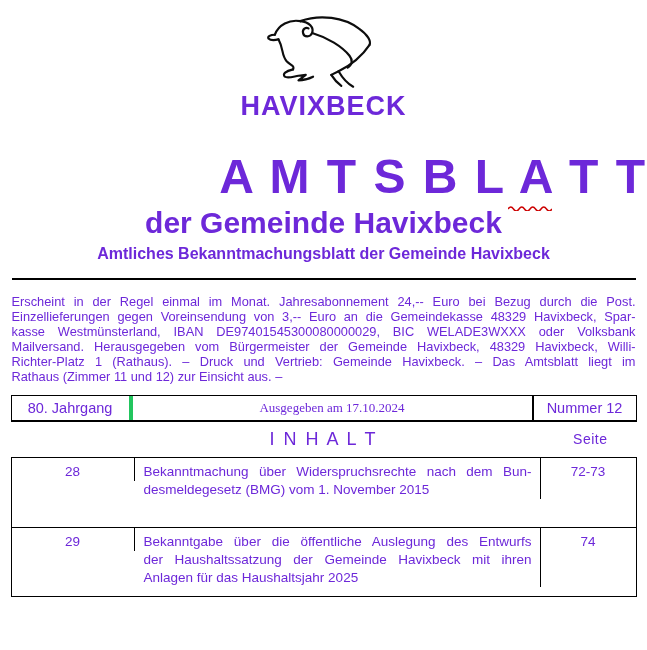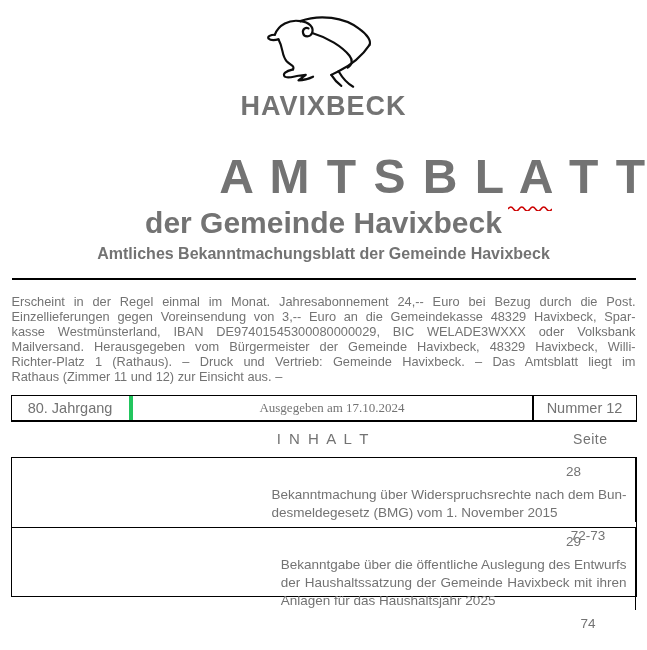--- a/index.html
+++ b/index.html
@@ -2,21 +2,21 @@
 <html><head>
 <meta charset="utf-8">
 <style>
   html,body{margin:0;padding:0;background:#e8e8e8;}
   .page{
     position:relative;
     width:647px;height:650px;
     margin:0 auto;
     background:#ffffff;
     font-family:"Liberation Sans", sans-serif;
-    color:#737373;
+    color:#6d28d9;
     overflow:hidden;
   }
   .content{width:624px;margin:0 auto;}
 
   
   .logo-wrap{padding-top:12px;text-align:center;}
   .logo-bird{display:block;margin:0 auto;width:150px;height:82px;}
   .logo-text{
     font-size:27px;font-weight:bold;letter-spacing:1px;
     line-height:28px;margin-top:-2px;text-align:center;
@@ -57,26 +57,26 @@
   .issue-mid{flex:1;border-left:4px solid #22c55e;border-right:2px solid #000;font-size:13px;font-family:Liberation Serif, serif;}
   .issue-right{width:102px;}
 
   
   .contents-heading{margin-top:13px;text-align:center;}
   .contents-heading span{
     display:inline-block;font-size:16.5px;font-weight:bold;
     border-bottom:2px solid #000;padding-bottom:2px;
   }
   .index-row{position:relative;margin-top:8px;height:18px;}
-  .index-label{text-align:center;font-size:15px;letter-spacing:2px;line-height:18px;}
+  .index-label{text-align:center;font-size:18px;letter-spacing:2px;line-height:18px;}
   .page-label{position:absolute;right:28px;top:0;font-size:14px;line-height:18px;letter-spacing:0.5px;}
 
   
   .ctable{margin-top:9px;border:1px solid #000;}
-  .crow{display:flex;align-items:flex-end;flex-direction:column;}
+  .crow{display:flex;align-items:flex-start;}
   .crow + .crow{border-top:1px solid #000;}
   .cell{font-size:13.5px;line-height:18px;}
   .cell-no{width:122px;text-align:center;padding-top:5px;border-right:1px solid #000;}
   .cell-title{flex:1;padding:5px 8px 0 9px;border-right:1px solid #000;}
   .cell-title .jline{text-align:justify;text-align-last:justify;}
   .cell-title .lastline{text-align:left;}
   .cell-pages{width:95px;text-align:center;padding-top:5px;}
   .row-h{height:69px;box-sizing:border-box;}
 </style>
 </head>

